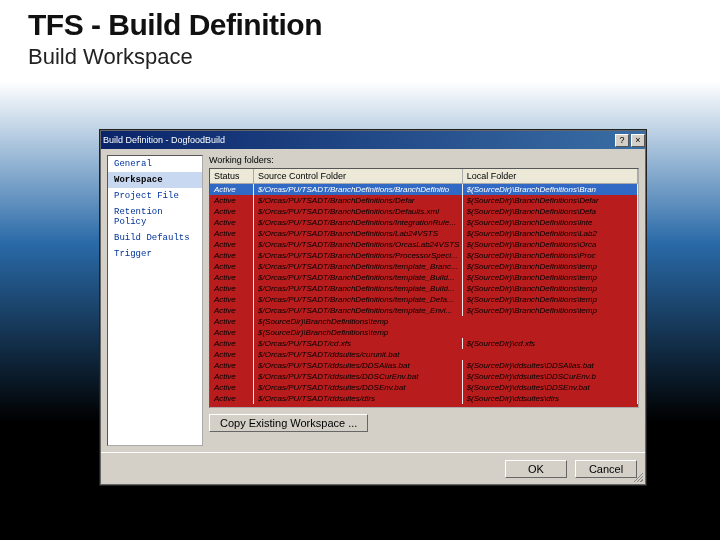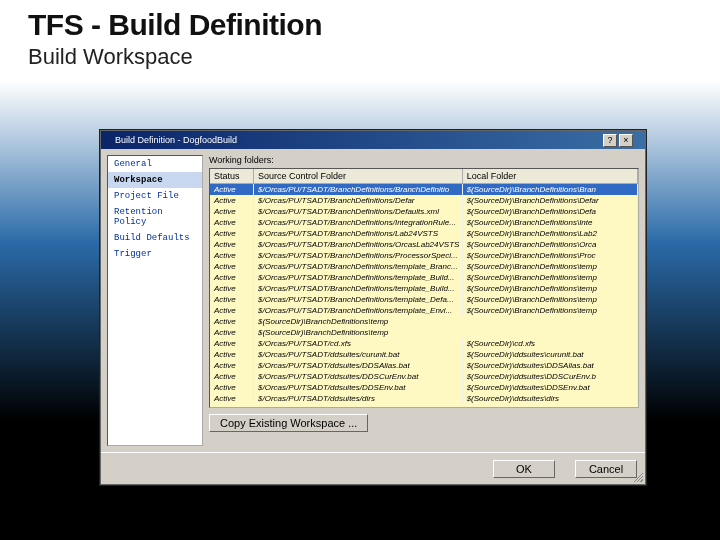--- a/index.html
+++ b/index.html
@@ -15,21 +15,21 @@
   .dialog {
     position: absolute; left: 100px; top: 130px; width: 546px; height: 355px;
     background: #d4d0c8; border: 1px solid #666;
     box-shadow: 0 0 0 1px #222;
     font-family: Tahoma, Verdana, sans-serif;
     font-size: 9px;
     display: flex; flex-direction: column;
   }
   .titlebar {
     height: 18px; background: linear-gradient(to right, #0a246a, #3a6ea5);
-    color: #fff; display: flex; align-items: center; padding: 0 12px;
+    color: #fff; display: flex; align-items: center; padding: 0 0;
     font-size: 9px;
   }
   .titlebar .title-text { flex: 1; padding-left: 2px; }
   .titlebar .win-btn {
     width: 14px; height: 13px; background: #d4d0c8;
     border: 1px solid #fff; border-right-color:#555; border-bottom-color:#555;
     margin-left: 2px; color:#000; font-size:9px; line-height:11px; text-align:center;
     cursor:pointer;
   }
 
@@ -37,21 +37,21 @@
   .sidebar {
     width: 96px; background: #fff; border: 1px inset #aaa;
     display: flex; flex-direction: column; font-size: 9px; font-family: Liberation Mono, monospace;
   }
   .sidebar-item { padding: 3px 6px; color: #003399; cursor:pointer; }
   .sidebar-item.selected { background: #c8d8f0; font-weight: bold; color:#000; }
 
   .main-panel { flex:1; display:flex; flex-direction:column; }
   .main-label { font-size: 9px; margin-bottom: 3px; color:#000; }
   .table-wrap {
-    border: 1px inset #aaa; background:#fef9c3; height: 240px; overflow:hidden;
+    border: 1px inset #aaa; background:#b91c1c; height: 240px; overflow:hidden;
     display:flex; flex-direction:column;
   }
   .thead { display:flex; background:#ece9d8; border-bottom:1px solid #aaa; font-size:9px; }
   .th { padding: 2px 4px; border-right:1px solid #aaa; font-weight:normal; color:#000; }
   .col-status { width: 44px; }
   .col-source { flex: 1.2; }
   .col-local  { flex: 1; }
   .tbody { flex:1; overflow:hidden; }
   .trow { display:flex; font-size:8px; line-height:11px; height:11px; color:#000;font-style:italic; }
   .trow.selected { background:#316ac5; color:#fff; }
@@ -59,21 +59,21 @@
 
   .copy-btn-row { margin-top:6px; }
   .btn {
     font-size:11px; padding:2px 10px; background:#d4d0c8;
     border:1px solid #fff; border-right-color:#666; border-bottom-color:#666;
     cursor:pointer;
   }
 
   .dialog-footer {
     height: 32px; border-top:1px solid #fff; padding: 4px 8px;
-    display:flex; justify-content:flex-end; align-items:center; gap:20px;
+    display:flex; justify-content:flex-end; align-items:center; gap:8px;
     position:relative;
   }
   .footer-btn { width:62px; text-align:center; }
   .resize-grip {
     position:absolute; right:2px; bottom:2px; width:12px; height:12px;
     background:
       linear-gradient(135deg, transparent 0 60%, #888 60% 66%, transparent 66% 73%, #888 73% 79%, transparent 79% 86%, #888 86% 92%, transparent 92%);
   }
 </style>
 </head>
@@ -179,21 +179,20 @@
                 <div class="td col-local">$(SourceDir)\BranchDefinitions\temp</div>
               </div>
               <div class="trow">
                 <div class="td col-status">Active</div>
                 <div class="td col-source">$/Orcas/PU/TSADT/cd.xfs</div>
                 <div class="td col-local">$(SourceDir)\cd.xfs</div>
               </div>
               <div class="trow">
                 <div class="td col-status">Active</div>
                 <div class="td col-source">$/Orcas/PU/TSADT/ddsuites/curunit.bat</div>
-                <div class="td col-local">$(SourceDir)\ddsuites\curunit.bat</div>
               </div>
               <div class="trow">
                 <div class="td col-status">Active</div>
                 <div class="td col-source">$/Orcas/PU/TSADT/ddsuites/DDSAlias.bat</div>
                 <div class="td col-local">$(SourceDir)\ddsuites\DDSAlias.bat</div>
               </div>
               <div class="trow">
                 <div class="td col-status">Active</div>
                 <div class="td col-source">$/Orcas/PU/TSADT/ddsuites/DDSCurEnv.bat</div>
                 <div class="td col-local">$(SourceDir)\ddsuites\DDSCurEnv.b</div>

